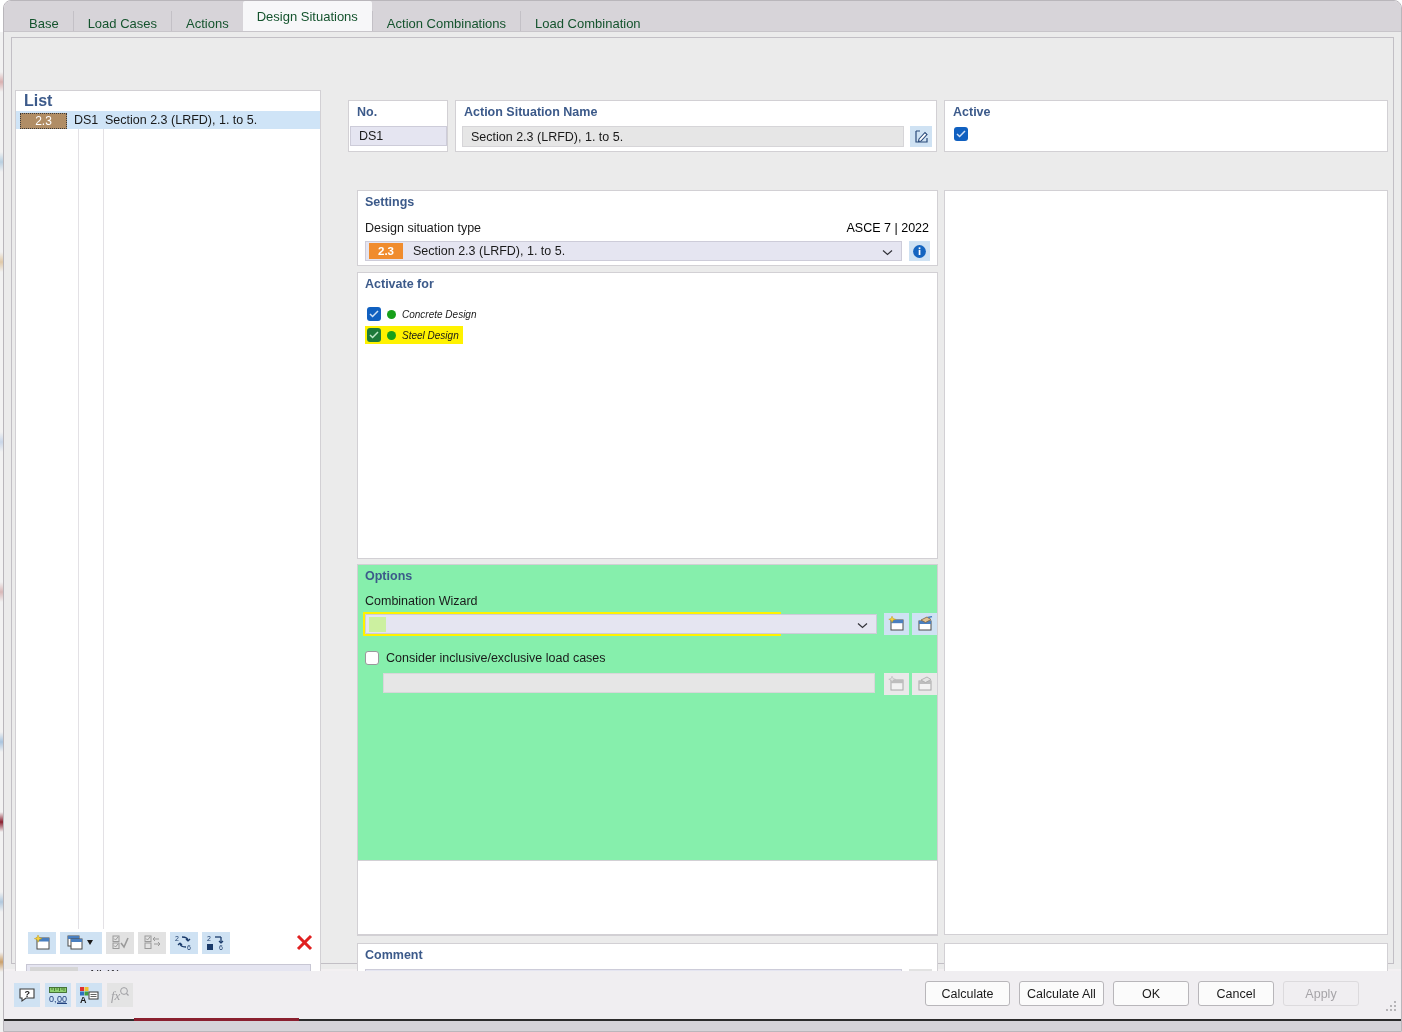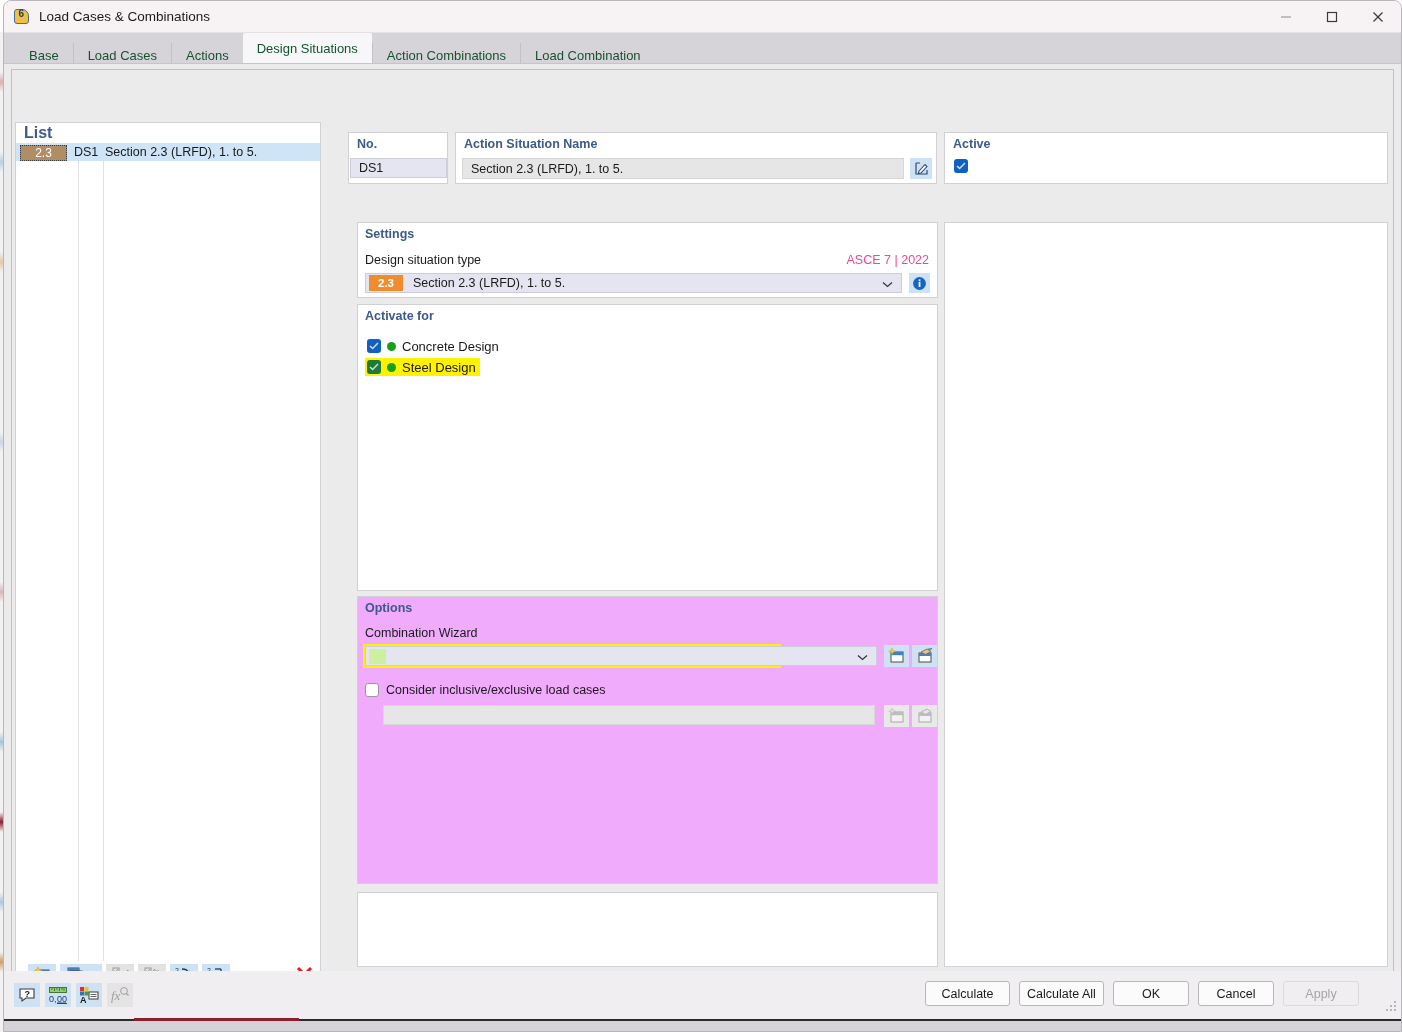--- a/index.html
+++ b/index.html
@@ -185,21 +185,21 @@
   #settings-group {
     position: absolute; left: 353px; top: 158px; width: 581px; height: 76px;
     background: #ffffff; border: 1px solid #d2d0d4;
   }
   .group-title {
     position: absolute; left: 7px; top: 4px;
     font-size: 12.5px; font-weight: bold; color: #3c5a8a;
   }
   #ds-type-label { position: absolute; left: 7px; top: 30px; font-size: 12.5px; }
   #ds-standard {
-    position: absolute; right: 8px; top: 30px; font-size: 12.5px; color: #ec4899;
+    position: absolute; right: 8px; top: 30px; font-size: 12.5px; color: #000000;
   }
   #ds-combo {
     position: absolute; left: 7px; top: 50px; width: 537px; height: 20px;
     background: #e5e5f1; border: 1px solid #cdccd9;
     display: flex; align-items: center;
   }
   #ds-badge {
     width: 34px; height: 16px; margin-left: 3px; background: #f08c2e;
     display: flex; align-items: center; justify-content: center;
     font-size: 11.5px; color: #ffffff; font-weight: 600;
@@ -215,26 +215,26 @@
   #activate-group {
     position: absolute; left: 353px; top: 240px; width: 581px; height: 287px;
     background: #ffffff; border: 1px solid #d2d0d4;
   }
   .act-row {
     position: absolute; left: 7px; height: 18px;
     display: flex; align-items: center; gap: 6px; padding: 0 4px 0 2px;
   }
   .act-row.hl { background: #fff200; }
   .dot { width: 9px; height: 9px; border-radius: 50%; background: #17a01a; flex: none; }
-  .act-label { font-size: 13px; }
+  .act-label { font-size: 10px; font-style: italic; }
 
   
   #options-group {
-    position: absolute; left: 353px; top: 532px; width: 581px; height: 288px;
-    background: #f0abfc; border: 1px solid #d2d0d4;
+    position: absolute; left: 353px; top: 532px; width: 581px; height: 372px;
+    background: #86efac; border: 1px solid #d2d0d4;
   }
   #cw-label { position: absolute; left: 7px; top: 29px; font-size: 12.5px; }
   #cw-row {
     position: absolute; left: 5px; top: 47px; width: 418px; height: 24px;
     background: #fff200; display: flex; align-items: center;
   }
   #cw-combo {
     position: absolute; left: 7px; top: 49px; width: 512px; height: 20px;
     background: #e5e5f1; border: 1px solid #cdccd9;
     display: flex; align-items: center;
@@ -335,44 +335,20 @@
   .cbx.empty { background: #ffffff; border: 1px solid #9a989c; }
   .cbx svg { display: block; }
 </style>
 </head>
 <body>
 
 <div id="left-bleed"></div>
 
 <div id="window">
 
-  <div id="titlebar">
-    <div id="app-icon">
-        <div class="tag"></div>
-      </div>
-    <div id="title-text">Load Cases &amp; Combinations</div>
-    <div id="win-controls">
-      <div class="win-btn min">
-        <svg width="12" height="12" viewBox="0 0 12 12">
-            <line x1="1" y1="6" x2="11" y2="6" stroke="#8a8a90" stroke-width="1.2"></line>
-          </svg>
-      </div>
-      <div class="win-btn">
-        <svg width="12" height="12" viewBox="0 0 12 12">
-            <rect x="1.5" y="1.5" width="9" height="9" fill="none" stroke="#3a3a3a" stroke-width="1.2"></rect>
-          </svg>
-      </div>
-      <div class="win-btn">
-        <svg width="12" height="12" viewBox="0 0 12 12">
-            <line x1="1.5" y1="1.5" x2="10.5" y2="10.5" stroke="#3a3a3a" stroke-width="1.2"></line>
-            <line x1="10.5" y1="1.5" x2="1.5" y2="10.5" stroke="#3a3a3a" stroke-width="1.2"></line>
-          </svg>
-      </div>
-    </div>
-  </div>
 
   <div id="tabstrip">
     <div class="mtab">Base</div>
     <div class="mtab">Load Cases</div>
     <div class="mtab">Actions</div>
     <div class="mtab active">Design Situations</div>
     <div class="mtab">Action Combinations</div>
     <div class="mtab">Load Combination</div>
   </div>
 

